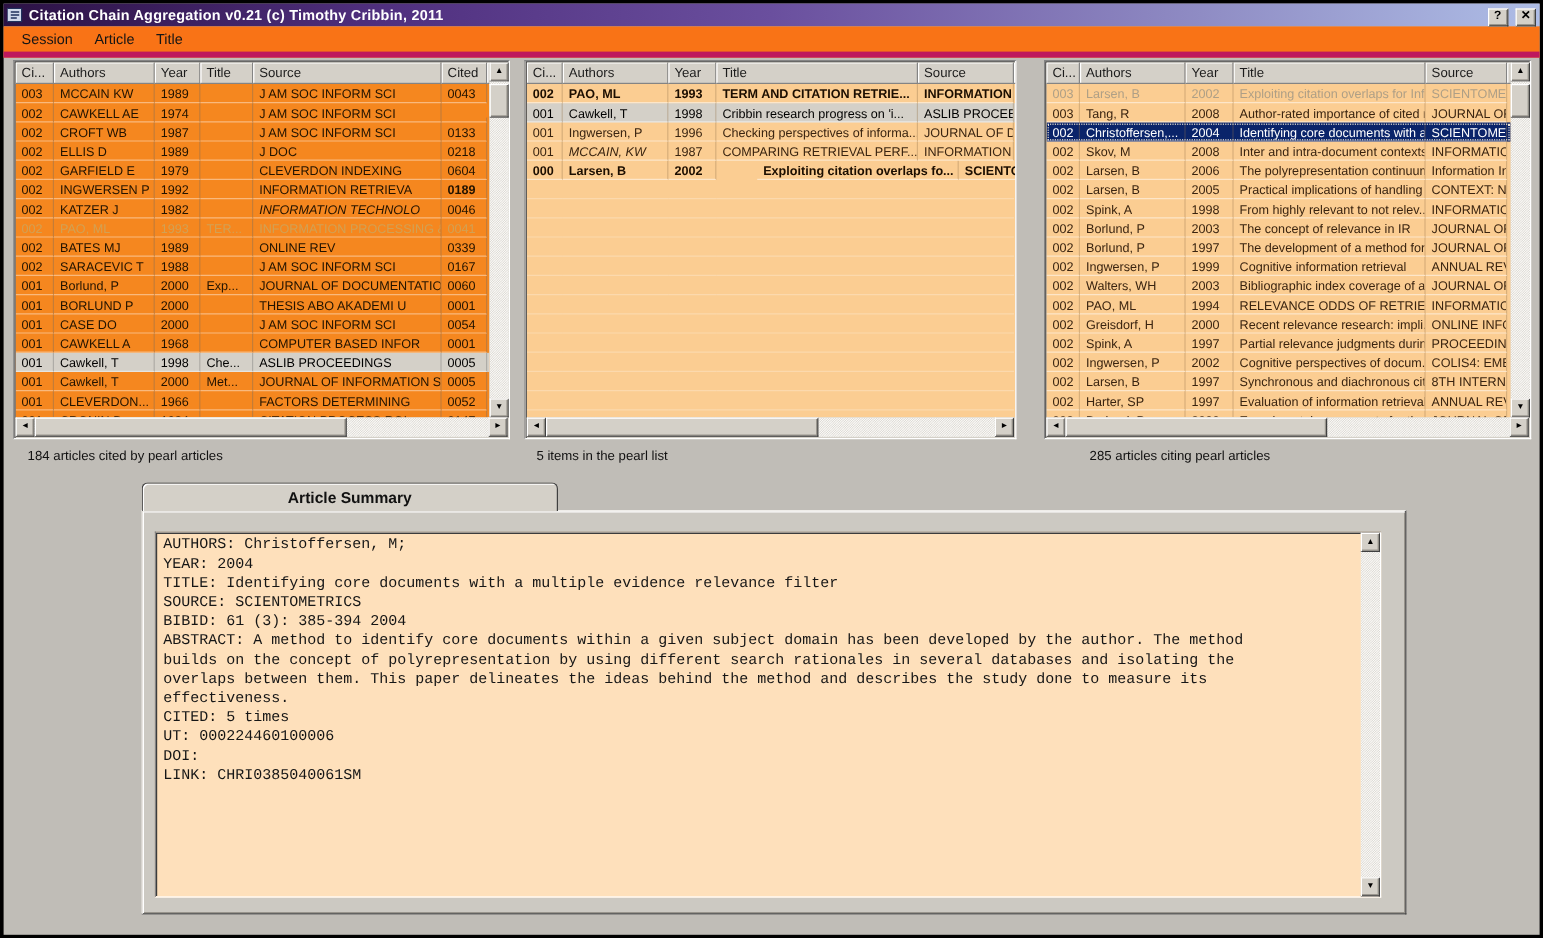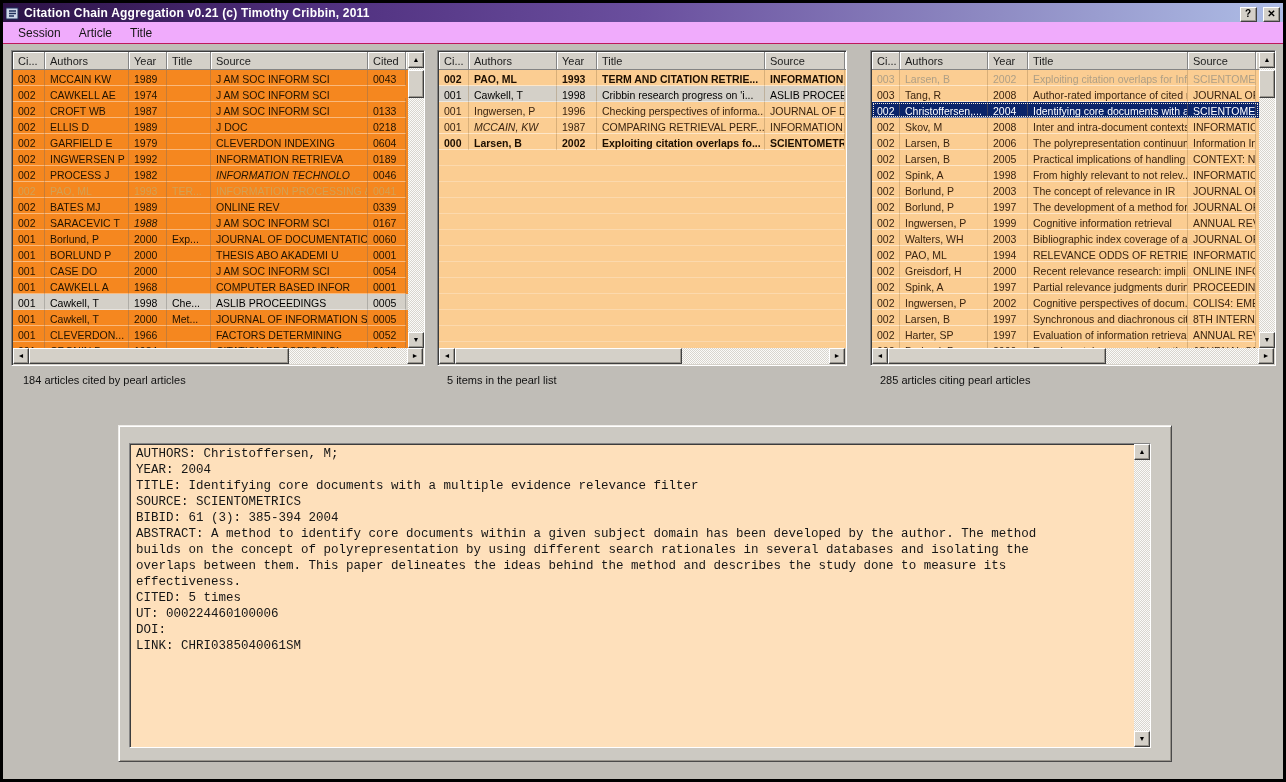--- a/index.html
+++ b/index.html
@@ -13,22 +13,22 @@
             display:flex;align-items:center;padding:0 3px;}
   .app-icon{width:14px;height:13px;display:inline-block;flex:0 0 auto;}
   .title-text{color:#fff;font-weight:bold;font-size:12px;margin-left:4px;flex:1;
               white-space:nowrap;overflow:hidden;letter-spacing:.2px;}
   .winbtn{width:17px;height:15px;background:#d4d0c8;border:1px solid;
           border-color:#fff #404040 #404040 #fff;box-shadow:inset -1px -1px 0 #9a968e;
           font-family:"Liberation Sans",sans-serif;font-size:10px;font-weight:bold;
           line-height:12px;text-align:center;padding:0;margin-left:2px;color:#000;}
 
   
-  .menubar{height:21px;background:#f0abfc;display:flex;align-items:center;
-           padding-left:6px;border-bottom:1px solid #be185d;}
+  .menubar{height:21px;background:#f97316;display:flex;align-items:center;
+           padding-left:6px;border-bottom:5px solid #be185d;}
   .menu-item{font-size:12px;padding:2px 9px;color:#151515;}
 
   
   .listview{position:absolute;box-sizing:border-box;display:flex;flex-direction:column;
             border:1px solid;border-color:#848484 #fff #fff #848484;
             box-shadow:inset 1px 1px 0 #3c3c3c;background:#d4d0c8;}
   .lv-top{flex:1;display:flex;overflow:hidden;margin:1px 0 0 1px;}
   .lv-left{flex:1;display:flex;flex-direction:column;overflow:hidden;}
   .thead{height:18px;display:flex;background:#d4d0c8;flex:0 0 auto;}
   .hcell{box-sizing:border-box;padding:3px 0 0 5px;font-size:11px;color:#1c1c1c;
@@ -165,25 +165,25 @@
               <div class="tcell" style="width: 44px;"></div>
               <div class="tcell" style="width: 157px;">CLEVERDON INDEXING</div>
               <div class="tcell" style="width: 38px;">0604</div>
             </div>
             <div class="trow">
               <div class="tcell" style="width: 32px;">002</div>
               <div class="tcell" style="width: 84px;">INGWERSEN P</div>
               <div class="tcell" style="width: 38px;">1992</div>
               <div class="tcell" style="width: 44px;"></div>
               <div class="tcell" style="width: 157px;">INFORMATION RETRIEVA</div>
-              <div class="tcell" style="width: 38px;">0189</div>
-            </div>
-            <div class="trow">
-              <div class="tcell" style="width: 32px;">002</div>
-              <div class="tcell" style="width: 84px;">PROCESS J</div>
+              <div class="tcell" style="width: 38px; font-weight: bold;">0189</div>
+            </div>
+            <div class="trow">
+              <div class="tcell" style="width: 32px;">002</div>
+              <div class="tcell" style="width: 84px;">KATZER J</div>
               <div class="tcell" style="width: 38px;">1982</div>
               <div class="tcell" style="width: 44px;"></div>
               <div class="tcell" style="width: 157px; font-style: italic;">INFORMATION TECHNOLO</div>
               <div class="tcell" style="width: 38px;">0046</div>
             </div>
             <div class="trow dim">
               <div class="tcell" style="width: 32px;">002</div>
               <div class="tcell" style="width: 84px;">PAO, ML</div>
               <div class="tcell" style="width: 38px;">1993</div>
               <div class="tcell" style="width: 44px;">TER...</div>
@@ -194,21 +194,21 @@
               <div class="tcell" style="width: 32px;">002</div>
               <div class="tcell" style="width: 84px;">BATES MJ</div>
               <div class="tcell" style="width: 38px;">1989</div>
               <div class="tcell" style="width: 44px;"></div>
               <div class="tcell" style="width: 157px;">ONLINE REV</div>
               <div class="tcell" style="width: 38px;">0339</div>
             </div>
             <div class="trow">
               <div class="tcell" style="width: 32px;">002</div>
               <div class="tcell" style="width: 84px;">SARACEVIC T</div>
-              <div class="tcell" style="width: 38px; font-style: italic;">1988</div>
+              <div class="tcell" style="width: 38px;">1988</div>
               <div class="tcell" style="width: 44px;"></div>
               <div class="tcell" style="width: 157px;">J AM SOC INFORM SCI</div>
               <div class="tcell" style="width: 38px;">0167</div>
             </div>
             <div class="trow">
               <div class="tcell" style="width: 32px;">001</div>
               <div class="tcell" style="width: 84px;">Borlund, P</div>
               <div class="tcell" style="width: 38px;">2000</div>
               <div class="tcell" style="width: 44px;">Exp...</div>
               <div class="tcell" style="width: 157px;">JOURNAL OF DOCUMENTATION</div>
@@ -327,21 +327,21 @@
               <div class="tcell" style="width: 30px;">001</div>
               <div class="tcell" style="width: 88px; font-style: italic;">MCCAIN, KW</div>
               <div class="tcell" style="width: 40px;">1987</div>
               <div class="tcell" style="width: 168px;">COMPARING RETRIEVAL PERF...</div>
               <div class="tcell" style="width: 80px;">INFORMATION PROC</div>
             </div>
             <div class="trow bold">
               <div class="tcell" style="width: 30px;">000</div>
               <div class="tcell" style="width: 88px;">Larsen, B</div>
               <div class="tcell" style="width: 40px;">2002</div>
-              <div class="tcell" style="width: 168px;">Exploiting citation overlaps fo...</div>
+              <div class="tcell" style="width: 168px; margin-left: 34px;">Exploiting citation overlaps fo...</div>
               <div class="tcell" style="width: 80px;">SCIENTOMETRICS</div>
             </div>
             <div class="trow filler">
               <div class="tcell" style="width: 30px;"></div>
               <div class="tcell" style="width: 88px;"></div>
               <div class="tcell" style="width: 40px;"></div>
               <div class="tcell" style="width: 168px;"></div>
               <div class="tcell" style="width: 80px;"></div>
             </div>
             <div class="trow filler">
@@ -590,23 +590,24 @@
       </div>
     </div>
     <div class="hscroll">
       <div class="sb-btn">◄</div>
       <div class="sb-track">
         <div class="sb-thumb-h" style="left:0;width:216px;"></div>
       </div>
       <div class="sb-btn">►</div>
     </div>
   </div>
-  <div class="table-footer" style="left:877px;top:371px;">285 articles citing pearl articles</div>
+  <div class="table-footer" style="left:905px;top:371px;">285 articles citing pearl articles</div>
 
   <div class="tabstrip">
+    <div class="tab active" style="width:347px;">Article Summary</div>
   </div>
 
   <div class="panel-frame">
     <div class="summary-area">
       <div class="summary-text">AUTHORS: Christoffersen, M;
 YEAR: 2004
 TITLE: Identifying core documents with a multiple evidence relevance filter
 SOURCE: SCIENTOMETRICS
 BIBID: 61 (3): 385-394 2004
 ABSTRACT: A method to identify core documents within a given subject domain has been developed by the author. The method builds on the concept of polyrepresentation by using different search rationales in several databases and isolating the overlaps between them. This paper delineates the ideas behind the method and describes the study done to measure its effectiveness.

